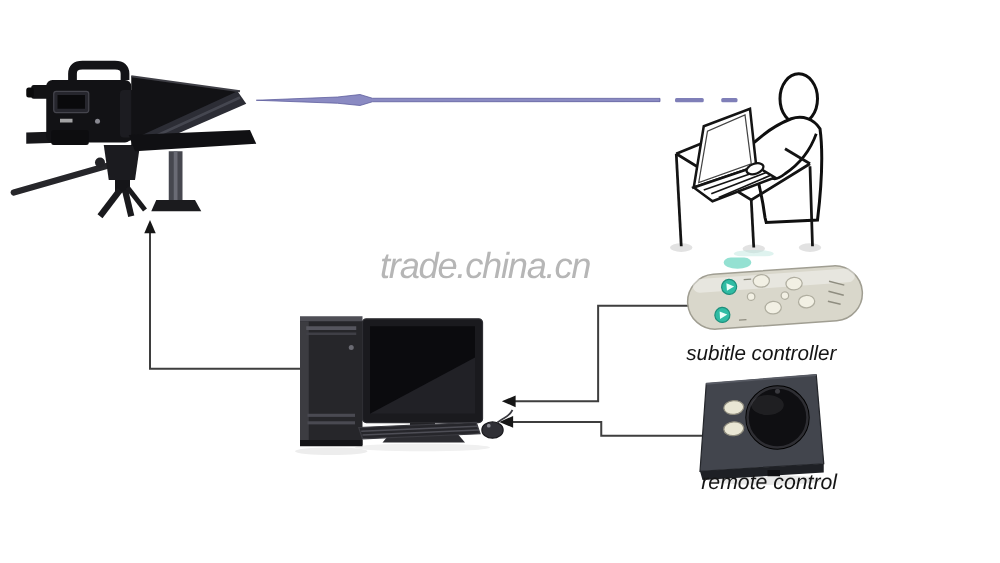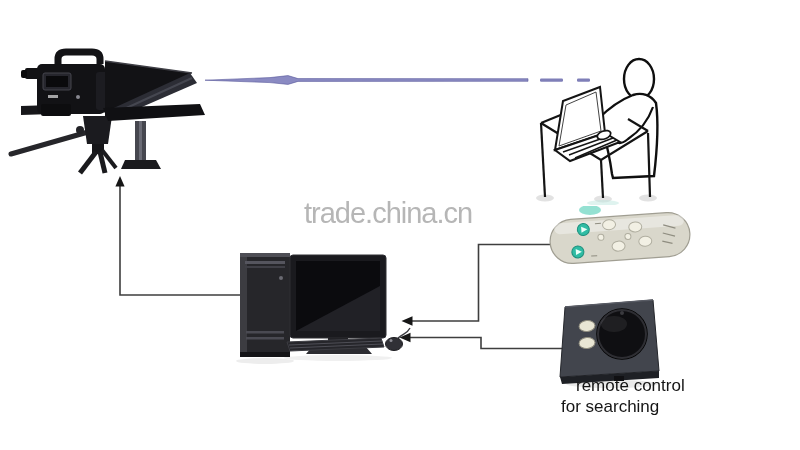--- a/index.html
+++ b/index.html
@@ -1,33 +1,33 @@
 <!DOCTYPE html>
 <html><head>
 <meta charset="utf-8">
 <style>
   html,body { margin:0; padding:0; background:#fff; }
   .stage {
     position:relative; width:788px; height:450px; background:#ffffff;
-    overflow:hidden; font-family:"Liberation Sans", sans-serif;
+    overflow:hidden; font-family:"Liberation Sans", sans-serif;font-style:italic;
   }
   .abs { position:absolute; }
   .watermark {
     left:304px; top:197px; font-size:29px; letter-spacing:-1px;
     color:#b6b6b6; white-space:nowrap;
   }
   .pc-label {
     left:231px; top:285px; font-size:19px; font-weight:bold;
     letter-spacing:-0.5px; color:#c31414; white-space:nowrap;
     text-shadow:1px 1px 0 rgba(90,8,8,0.5);
   }
   .ctrl-label {
     left:549px; top:274px; font-size:16.5px; color:#151515; white-space:nowrap;
   }
-  .remote-label1 { left:561px; top:376px; font-size:17px; color:#151515; white-space:nowrap;margin-left:15px; }
+  .remote-label1 { left:561px; top:376px; font-size:17px; color:#151515; white-space:nowrap; }
   .remote-label2 { left:561px; top:397px; font-size:17px; color:#151515; white-space:nowrap; }
   svg { display:block; }
 </style>
 </head>
 <body>
 
 <div class="stage">
 
   <div class="abs watermark">trade.china.cn</div>
 
@@ -177,30 +177,30 @@
       <ellipse cx="66" cy="18" rx="6.5" ry="5" fill="#f2f0e4" stroke="#b0aea0" stroke-width="1"></ellipse>
       <ellipse cx="92" cy="22" rx="6.5" ry="5" fill="#f2f0e4" stroke="#b0aea0" stroke-width="1"></ellipse>
       <ellipse cx="101" cy="37" rx="6.5" ry="5" fill="#f2f0e4" stroke="#b0aea0" stroke-width="1"></ellipse>
       <ellipse cx="74" cy="40" rx="6.5" ry="5" fill="#f2f0e4" stroke="#b0aea0" stroke-width="1"></ellipse>
       <circle cx="57" cy="30" r="3" fill="#f2f0e4" stroke="#b0aea0" stroke-width="1"></circle>
       <circle cx="84" cy="31" r="3" fill="#f2f0e4" stroke="#b0aea0" stroke-width="1"></circle>
       <path d="M 120,22 L 132,26 M 119,30 L 131,34 M 118,38 L 128,41" stroke="#8f8d80" stroke-width="1.2" fill="none"></path>
       <path d="M 52,16 L 58,16 M 46,48 L 52,48" stroke="#8f8d80" stroke-width="1" fill="none"></path>
     </g>
   </svg>
+  <div class="abs ctrl-label">subitle controller</div>
 
   <svg class="abs" style="left:556px;top:294px" width="124" height="96" viewBox="0 0 124 96">
     <ellipse cx="56" cy="90" rx="46" ry="4" fill="#e9e9e9"></ellipse>
     <polygon points="9,13 97,6 103,77 4,83" fill="#42454d" stroke="#24262b" stroke-width="1"></polygon>
     <path d="M 9,13 L 97,6" stroke="#585b64" stroke-width="1.5" fill="none"></path>
     <polygon points="4,83 103,77 103,84 6,90" fill="#1e2025"></polygon>
     <rect x="58" y="82" width="10" height="5" fill="#101013"></rect>
     <circle cx="66" cy="40" r="25" fill="#0f0f12" stroke="#000000" stroke-width="1.5"></circle>
     <circle cx="66" cy="40" r="24" fill="none" stroke="#2e2e33" stroke-width="2"></circle>
     <ellipse cx="58" cy="30" rx="13" ry="8" fill="#ffffff" opacity="0.07"></ellipse>
     <circle cx="66" cy="19" r="2" fill="#3a3a3f"></circle>
     <ellipse cx="31" cy="32" rx="8" ry="5.5" fill="#e9e6d4" stroke="#8f8c7e" stroke-width="1" transform="rotate(-5 31 32)"></ellipse>
     <ellipse cx="31" cy="49" rx="8" ry="5.5" fill="#e9e6d4" stroke="#8f8c7e" stroke-width="1" transform="rotate(-5 31 49)"></ellipse>
   </svg>
   <div class="abs remote-label1">remote control</div>
-  <div class="abs remote-label2">for searching</div>
 
 </div>
 
 </body></html>

